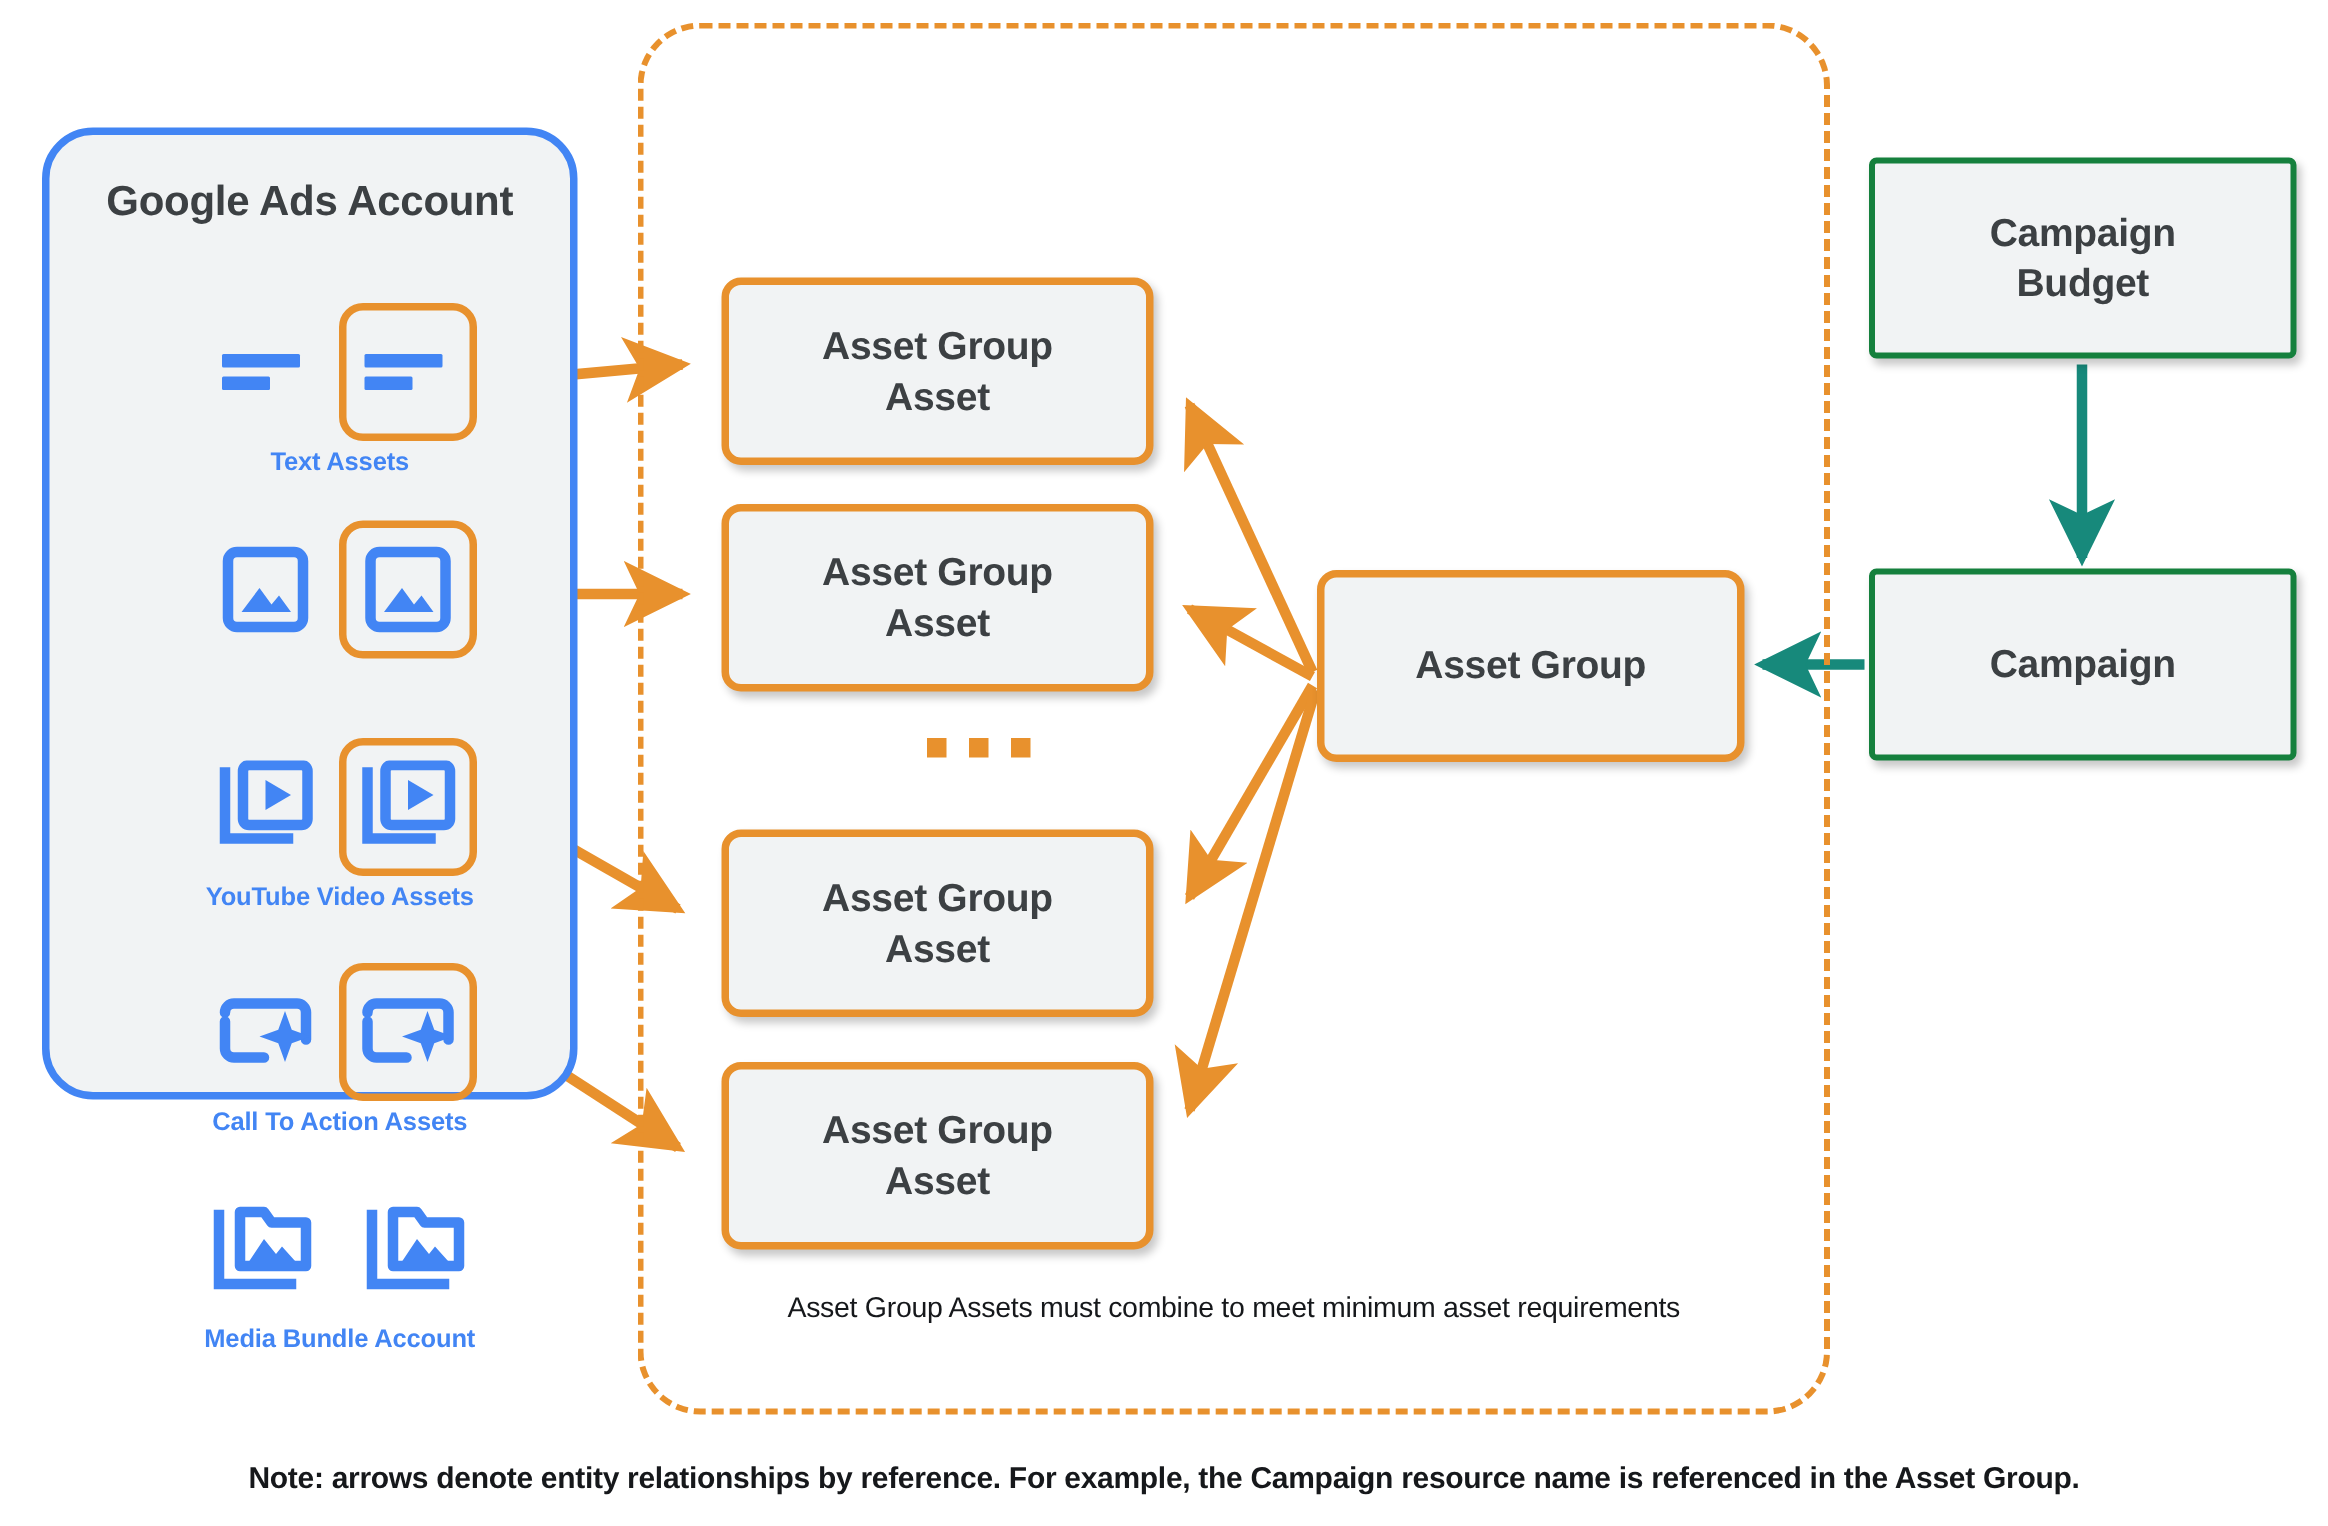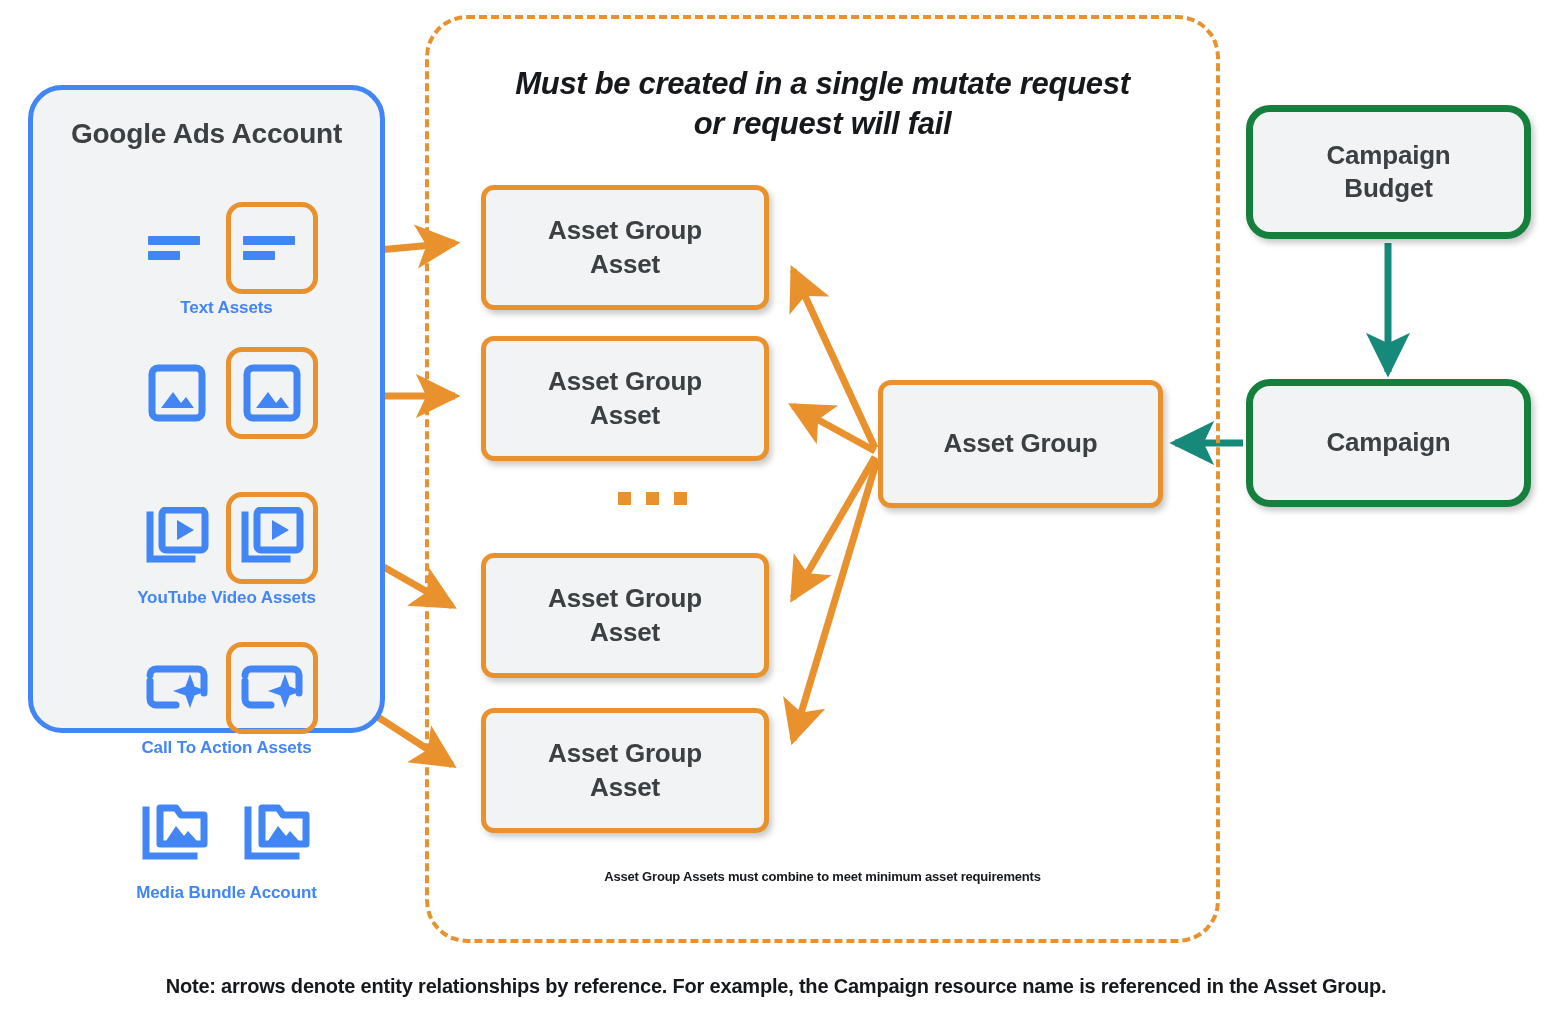--- a/index.html
+++ b/index.html
@@ -116,22 +116,22 @@
     line-height: 1.3;
     color: #16181b;
     letter-spacing: -0.3px;
   }
   #mutate-footnote {
     position: absolute;
     left: 16px;
     right: 16px;
     bottom: 55px;
     text-align: center;
-    font-size: 13px;
-    font-weight: 700;
+    font-size: 19px;
+    font-weight: 400;
     color: #16181b;
     letter-spacing: -0.2px;
   }
 
   
   .node {
     position: absolute;
     background: #f1f3f4;
     box-sizing: border-box;
     display: flex;
@@ -140,22 +140,22 @@
     text-align: center;
     color: #3c4043;
     box-shadow: 3px 4px 6px rgba(0,0,0,0.22);
     z-index: 4;
   }
   .node.orange {
     border: 5px solid #e8912d;
     border-radius: 13px;
   }
   .node.teal {
-    border: 7px solid #15803d;
-    border-radius: 24px;
+    border: 4px solid #15803d;
+    border-radius: 5px;
   }
   .node-label {
     font-size: 26px;
     font-weight: 700;
     line-height: 1.28;
     letter-spacing: -0.2px;
   }
 
   .aga-1 { left: 481px; top: 185px; width: 288px; height: 125px; }
   .aga-2 { left: 481px; top: 336px; width: 288px; height: 125px; }
@@ -344,24 +344,20 @@
             <path d="M20 44 L20 8 L36 8 L41 15 L64 15 L64 44 Z" fill="none" stroke="#4285f4" stroke-width="7" stroke-linejoin="round"></path>
             <path d="M26 41 L36 26 L44 36 L48 31 L57 41 Z" fill="#4285f4"></path>
           </svg>
         </div>
       </div>
       <div class="asset-caption">Media Bundle  Account</div>
     </div>
   </div>
 
   <div id="mutate-container">
-    <div id="mutate-title">
-      <div>Must be created in a single mutate request</div>
-      <div>or request will fail</div>
-    </div>
     <div id="mutate-footnote">Asset Group Assets must combine to meet minimum asset requirements</div>
   </div>
 
   <div class="node orange aga-1">
     <div class="node-label">
       <div>Asset Group</div>
       <div>Asset</div>
     </div>
   </div>
 

